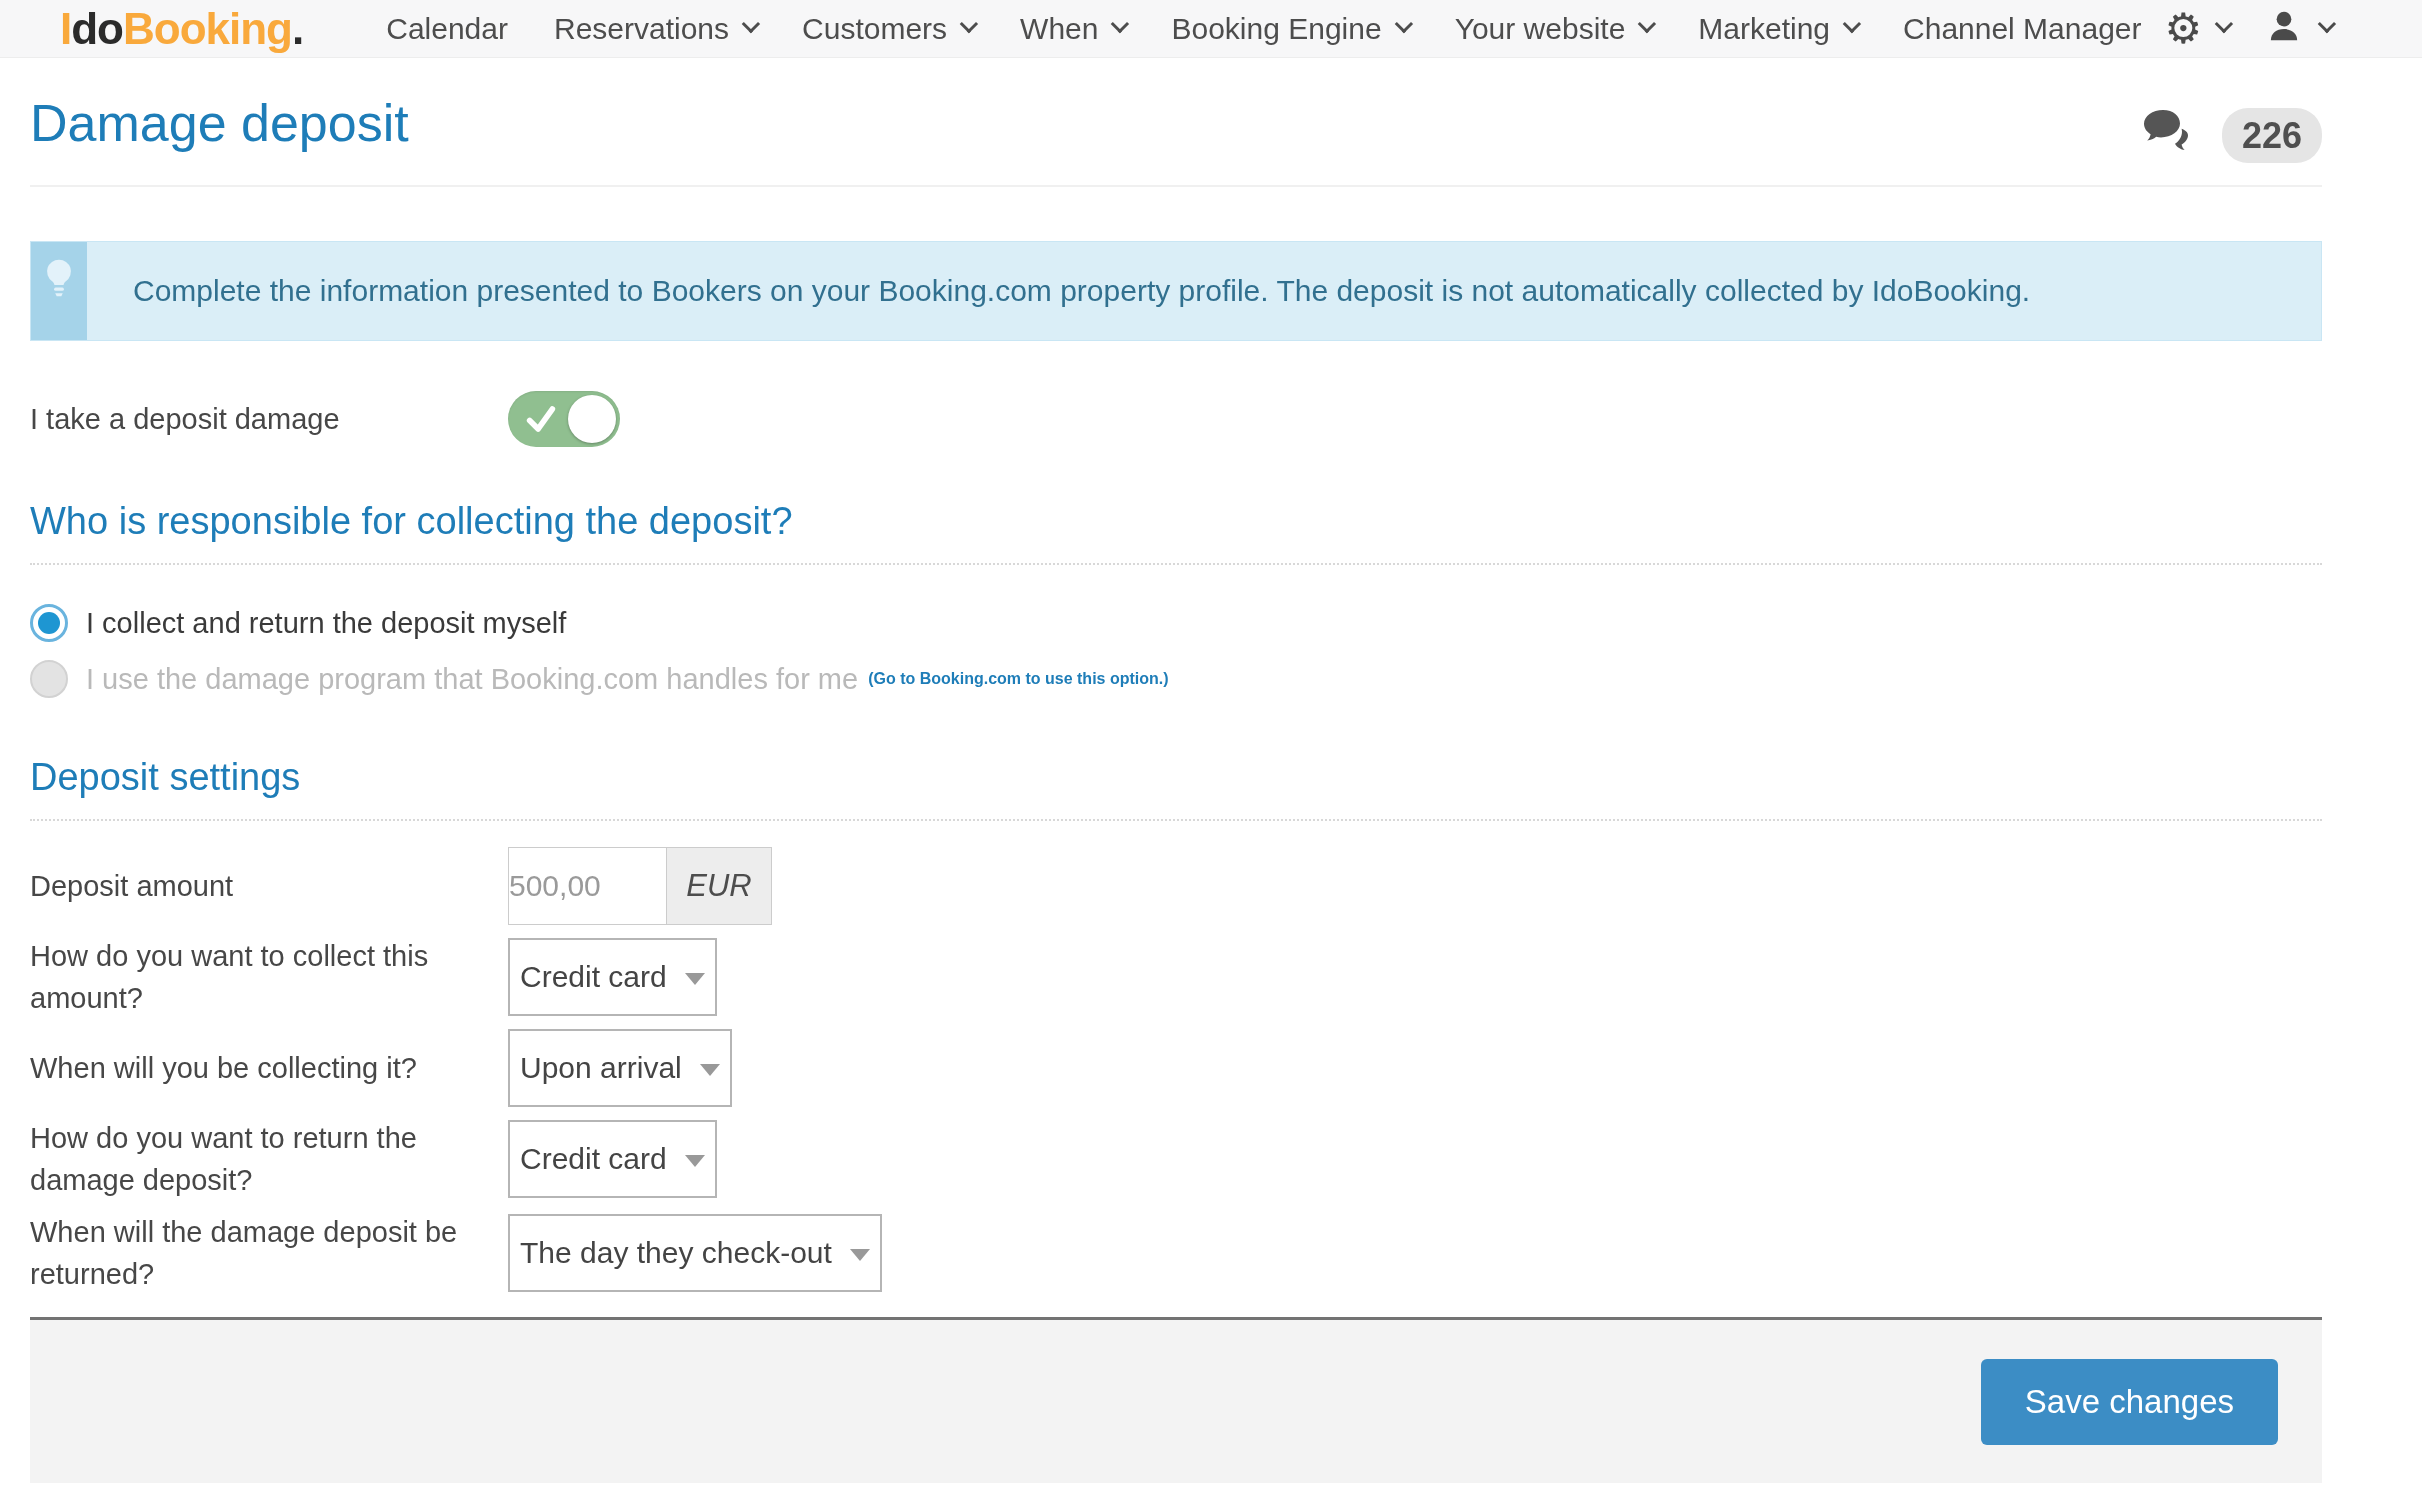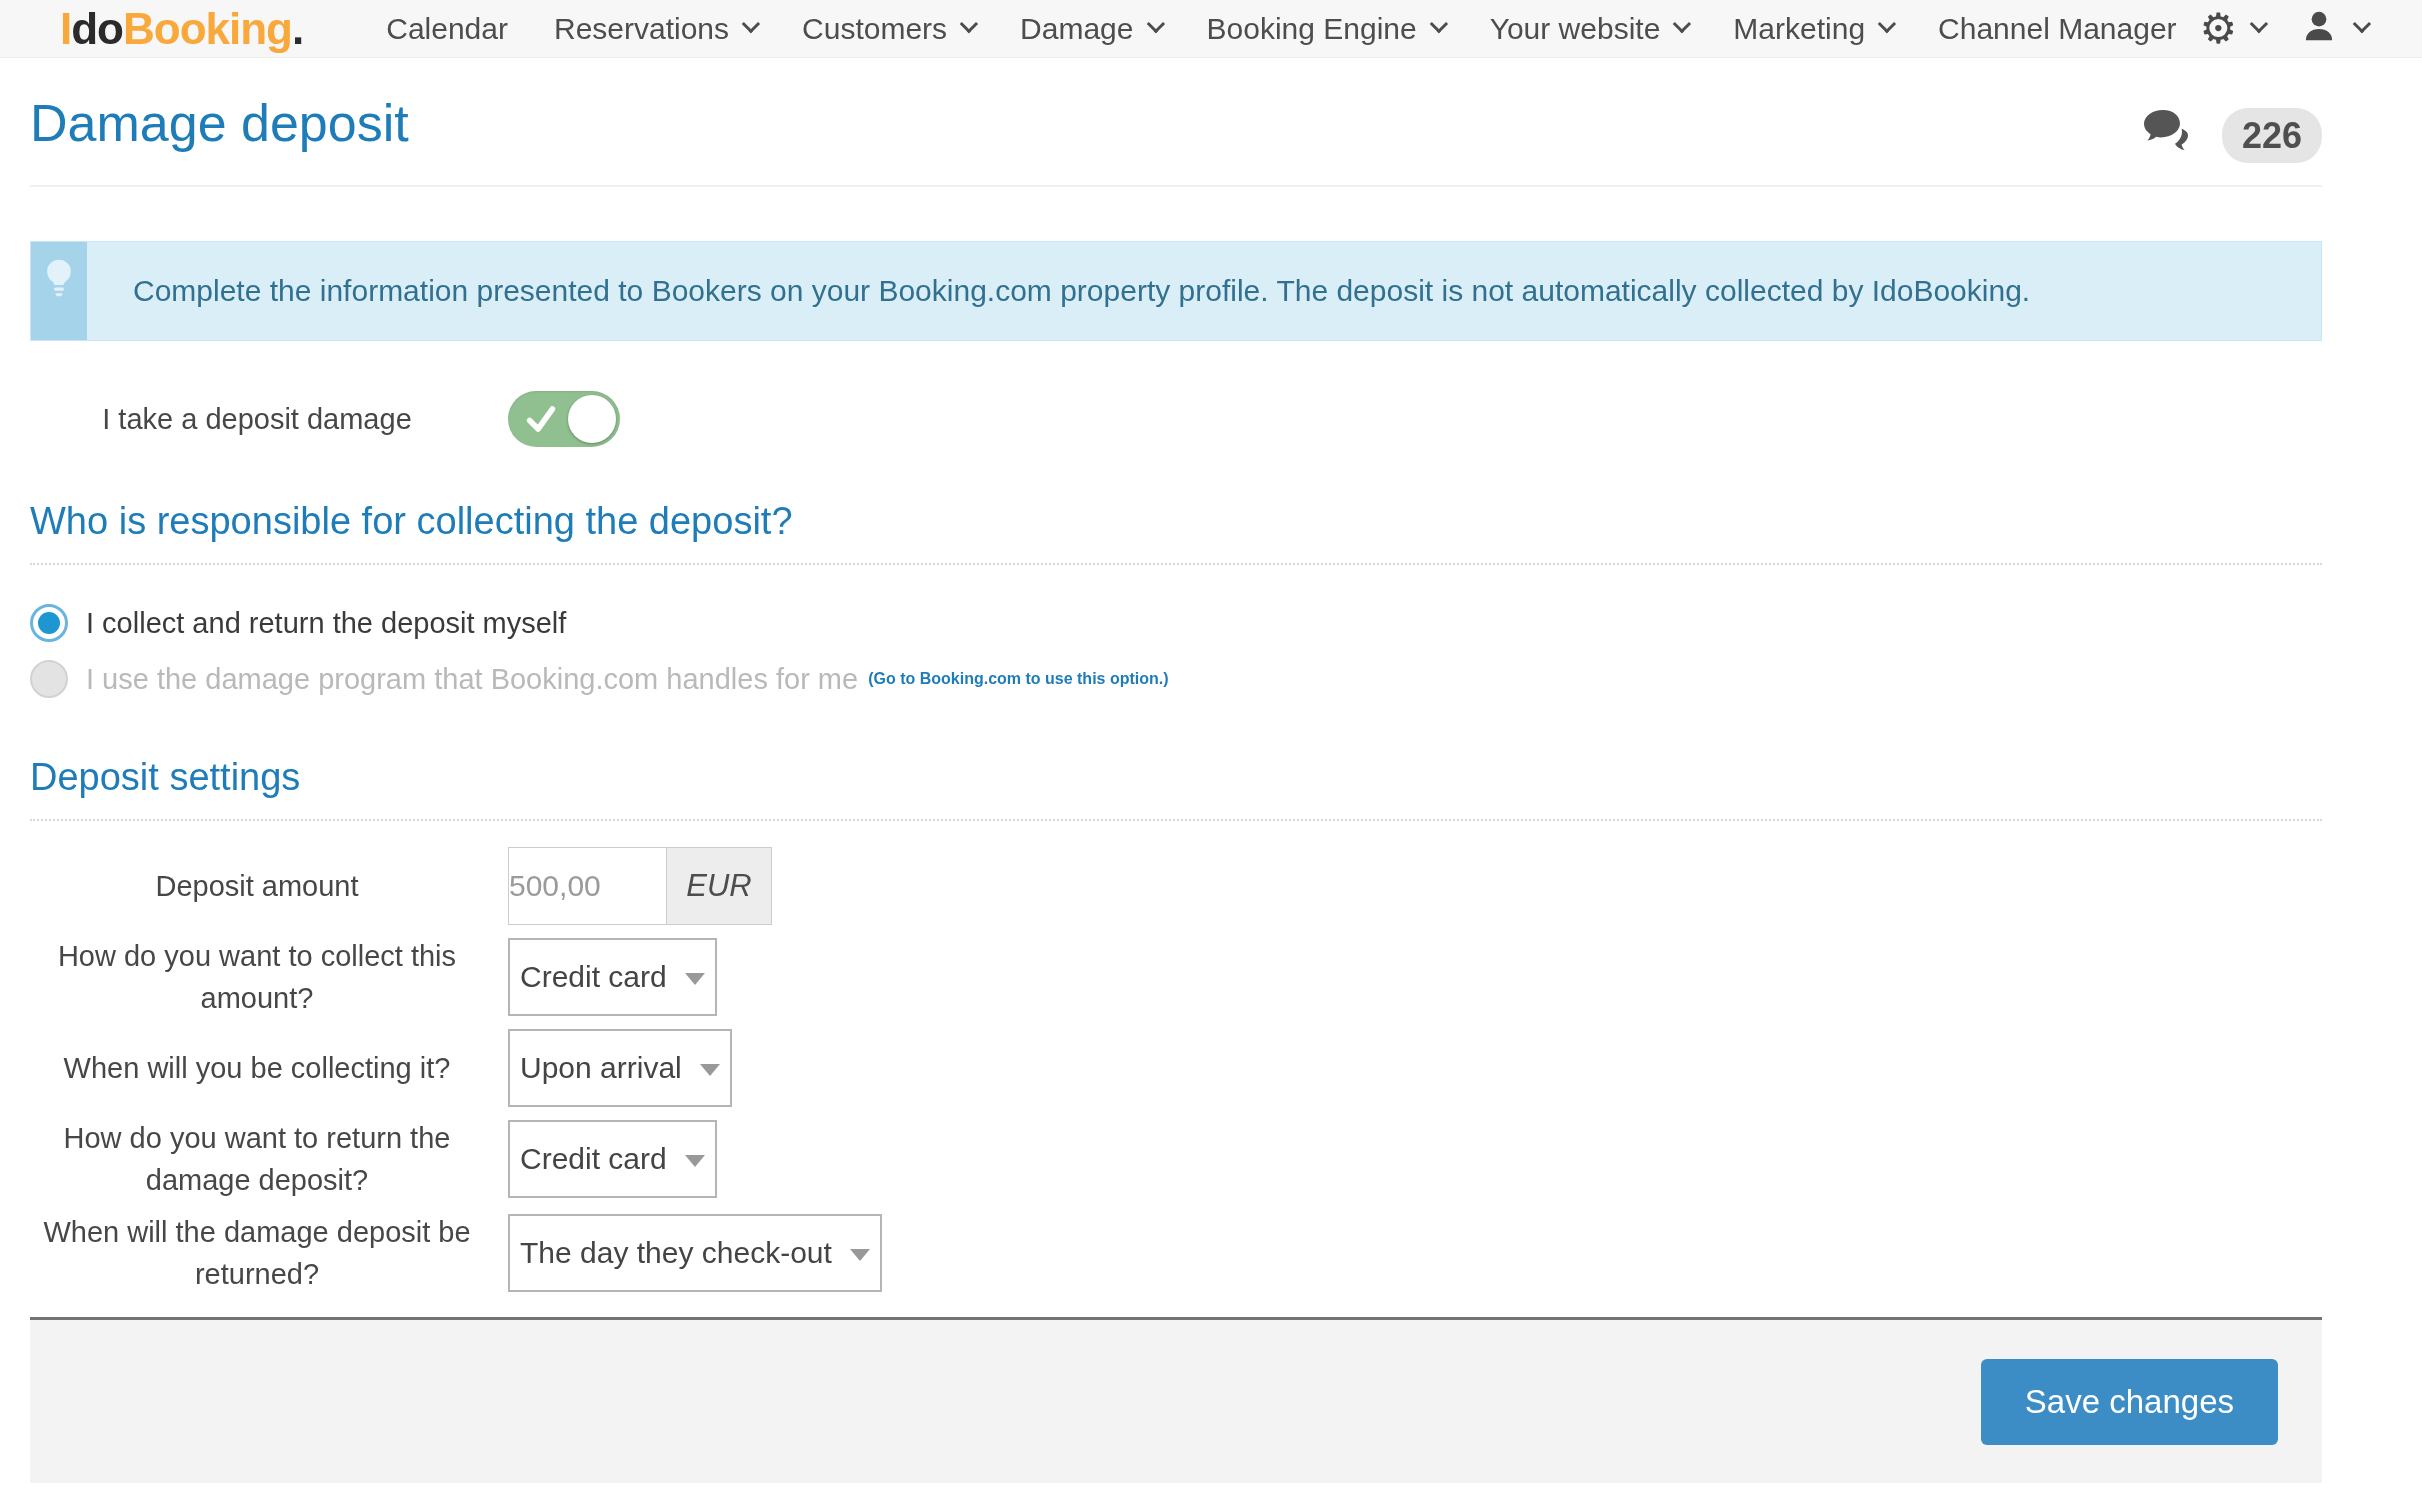--- a/index.html
+++ b/index.html
@@ -93,21 +93,21 @@
     padding: 0 46px;
     font-size: 30px;
     color: #31708f;
   }
 
   
   .form-row { display: flex; align-items: center; margin-bottom: 10px; }
   .form-label {
     width: 478px;
     flex: 0 0 478px;
-    text-align: center;
+    text-align: left;
     padding-right: 24px;
     font-size: 29px;
     line-height: 42px;
     color: #474747;
   }
 
   
   .toggle-row { margin-top: 50px; }
   .toggle {
     width: 112px; height: 56px;
@@ -239,21 +239,21 @@
     </div>
     <div class="nav-item">
       <span>Reservations</span>
       <span class="chev"></span>
     </div>
     <div class="nav-item">
       <span>Customers</span>
       <span class="chev"></span>
     </div>
     <div class="nav-item">
-      <span>Damage</span>
+      <span>When</span>
       <span class="chev"></span>
     </div>
     <div class="nav-item">
       <span>Booking Engine</span>
       <span class="chev"></span>
     </div>
     <div class="nav-item">
       <span>Your website</span>
       <span class="chev"></span>
     </div>

